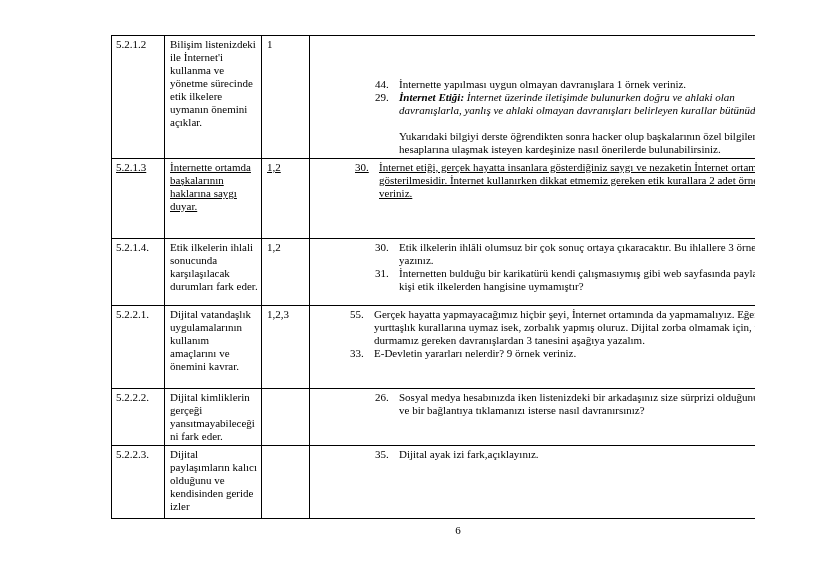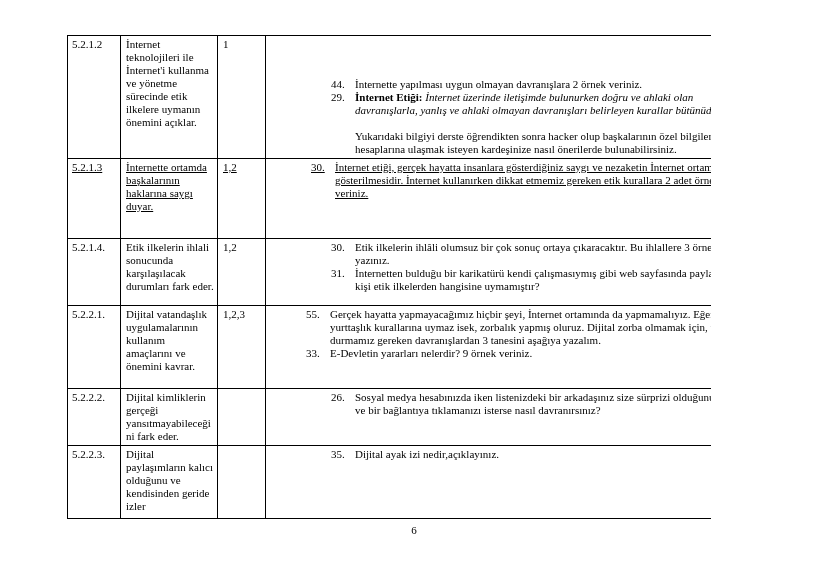--- a/index.html
+++ b/index.html
@@ -8,20 +8,21 @@
     background: #ffffff;
   }
   .page {
     position: relative;
     width: 711px;
     height: 585px;
     background: #ffffff;
     color: #000000;
     font-family: "Liberation Serif", "DejaVu Serif", serif;
     overflow: hidden;
+    margin-left: 44px;
   }
   table.doc-table {
     position: absolute;
     left: 67px;
     top: 35px;
     width: 693px;
     border-collapse: collapse;
     table-layout: fixed;
   }
   col.c-code { width: 53px; }
@@ -47,21 +48,21 @@
   tr.row-5 { height: 73px; }
   tr.row-0 td.col-content { padding-top: 42px; }
   tr.row-1 td.col-content { padding-left: 45px; }
   tr.row-3 td.col-content { padding-left: 40px; }
   .item { display: flex; }
   .item-num { flex: 0 0 24px; }
   .item-text { flex: 1; }
   .gap-before { margin-top: 13px; }
   .seg-normal { font-style: normal; }
   .seg-italic { font-style: italic; }
-  .seg-bolditalic { font-weight: bold; }
+  .seg-bolditalic { font-style: italic; font-weight: bold; }
   .page-number {
     position: absolute;
     left: 0;
     top: 524px;
     width: 828px;
     text-align: center;
     font-size: 11px;
   }
 </style>
 </head>
@@ -71,26 +72,26 @@
   <table class="doc-table">
     <colgroup>
       <col class="c-code">
       <col class="c-objective">
       <col class="c-level">
       <col class="c-content">
     </colgroup>
     <tbody id="table-body">
         <tr class="row-0">
           <td class="col-code">5.2.1.2</td>
-          <td class="col-objective">İnternet teknolojileri ile İnternet'i kullanma ve yönetme sürecinde etik ilkelere uymanın önemini açıklar.</td>
+          <td class="col-objective">Bilişim listenizdeki ile İnternet'i kullanma ve yönetme sürecinde etik ilkelere uymanın önemini açıklar.</td>
           <td class="col-level">1</td>
           <td class="col-content">
             <div class="item">
               <span class="item-num">44.</span>
-              <span class="item-text"><span class="seg-normal">İnternette yapılması uygun olmayan davranışlara 2 örnek veriniz.</span></span>
+              <span class="item-text"><span class="seg-normal">İnternette yapılması uygun olmayan davranışlara 1 örnek veriniz.</span></span>
             </div>
             <div class="item">
               <span class="item-num">29.</span>
               <span class="item-text"><span class="seg-bolditalic">İnternet Etiği:</span><span class="seg-italic"> İnternet üzerinde iletişimde bulunurken doğru ve ahlaki olan davranışlarla, yanlış ve ahlaki olmayan davranışları belirleyen kurallar bütünüdür.</span></span>
             </div>
             <div class="item gap-before">
               <span class="item-num"></span>
               <span class="item-text"><span class="seg-normal">Yukarıdaki bilgiyi derste öğrendikten sonra hacker olup başkalarının özel bilgilerine, hesaplarına ulaşmak isteyen kardeşinize nasıl önerilerde bulunabilirsiniz.</span></span>
             </div>
           </td>
@@ -147,20 +148,20 @@
             </div>
           </td>
         </tr>
         <tr class="row-5">
           <td class="col-code">5.2.2.3.</td>
           <td class="col-objective">Dijital paylaşımların kalıcı olduğunu ve kendisinden geride izler</td>
           <td class="col-level"></td>
           <td class="col-content">
             <div class="item">
               <span class="item-num">35.</span>
-              <span class="item-text"><span class="seg-normal">Dijital ayak izi nedir,açıklayınız.</span></span>
+              <span class="item-text"><span class="seg-normal">Dijital ayak izi fark,açıklayınız.</span></span>
             </div>
           </td>
         </tr>
       </tbody>
   </table>
   <div class="page-number">6</div>
 </div>
 
 </body></html>

